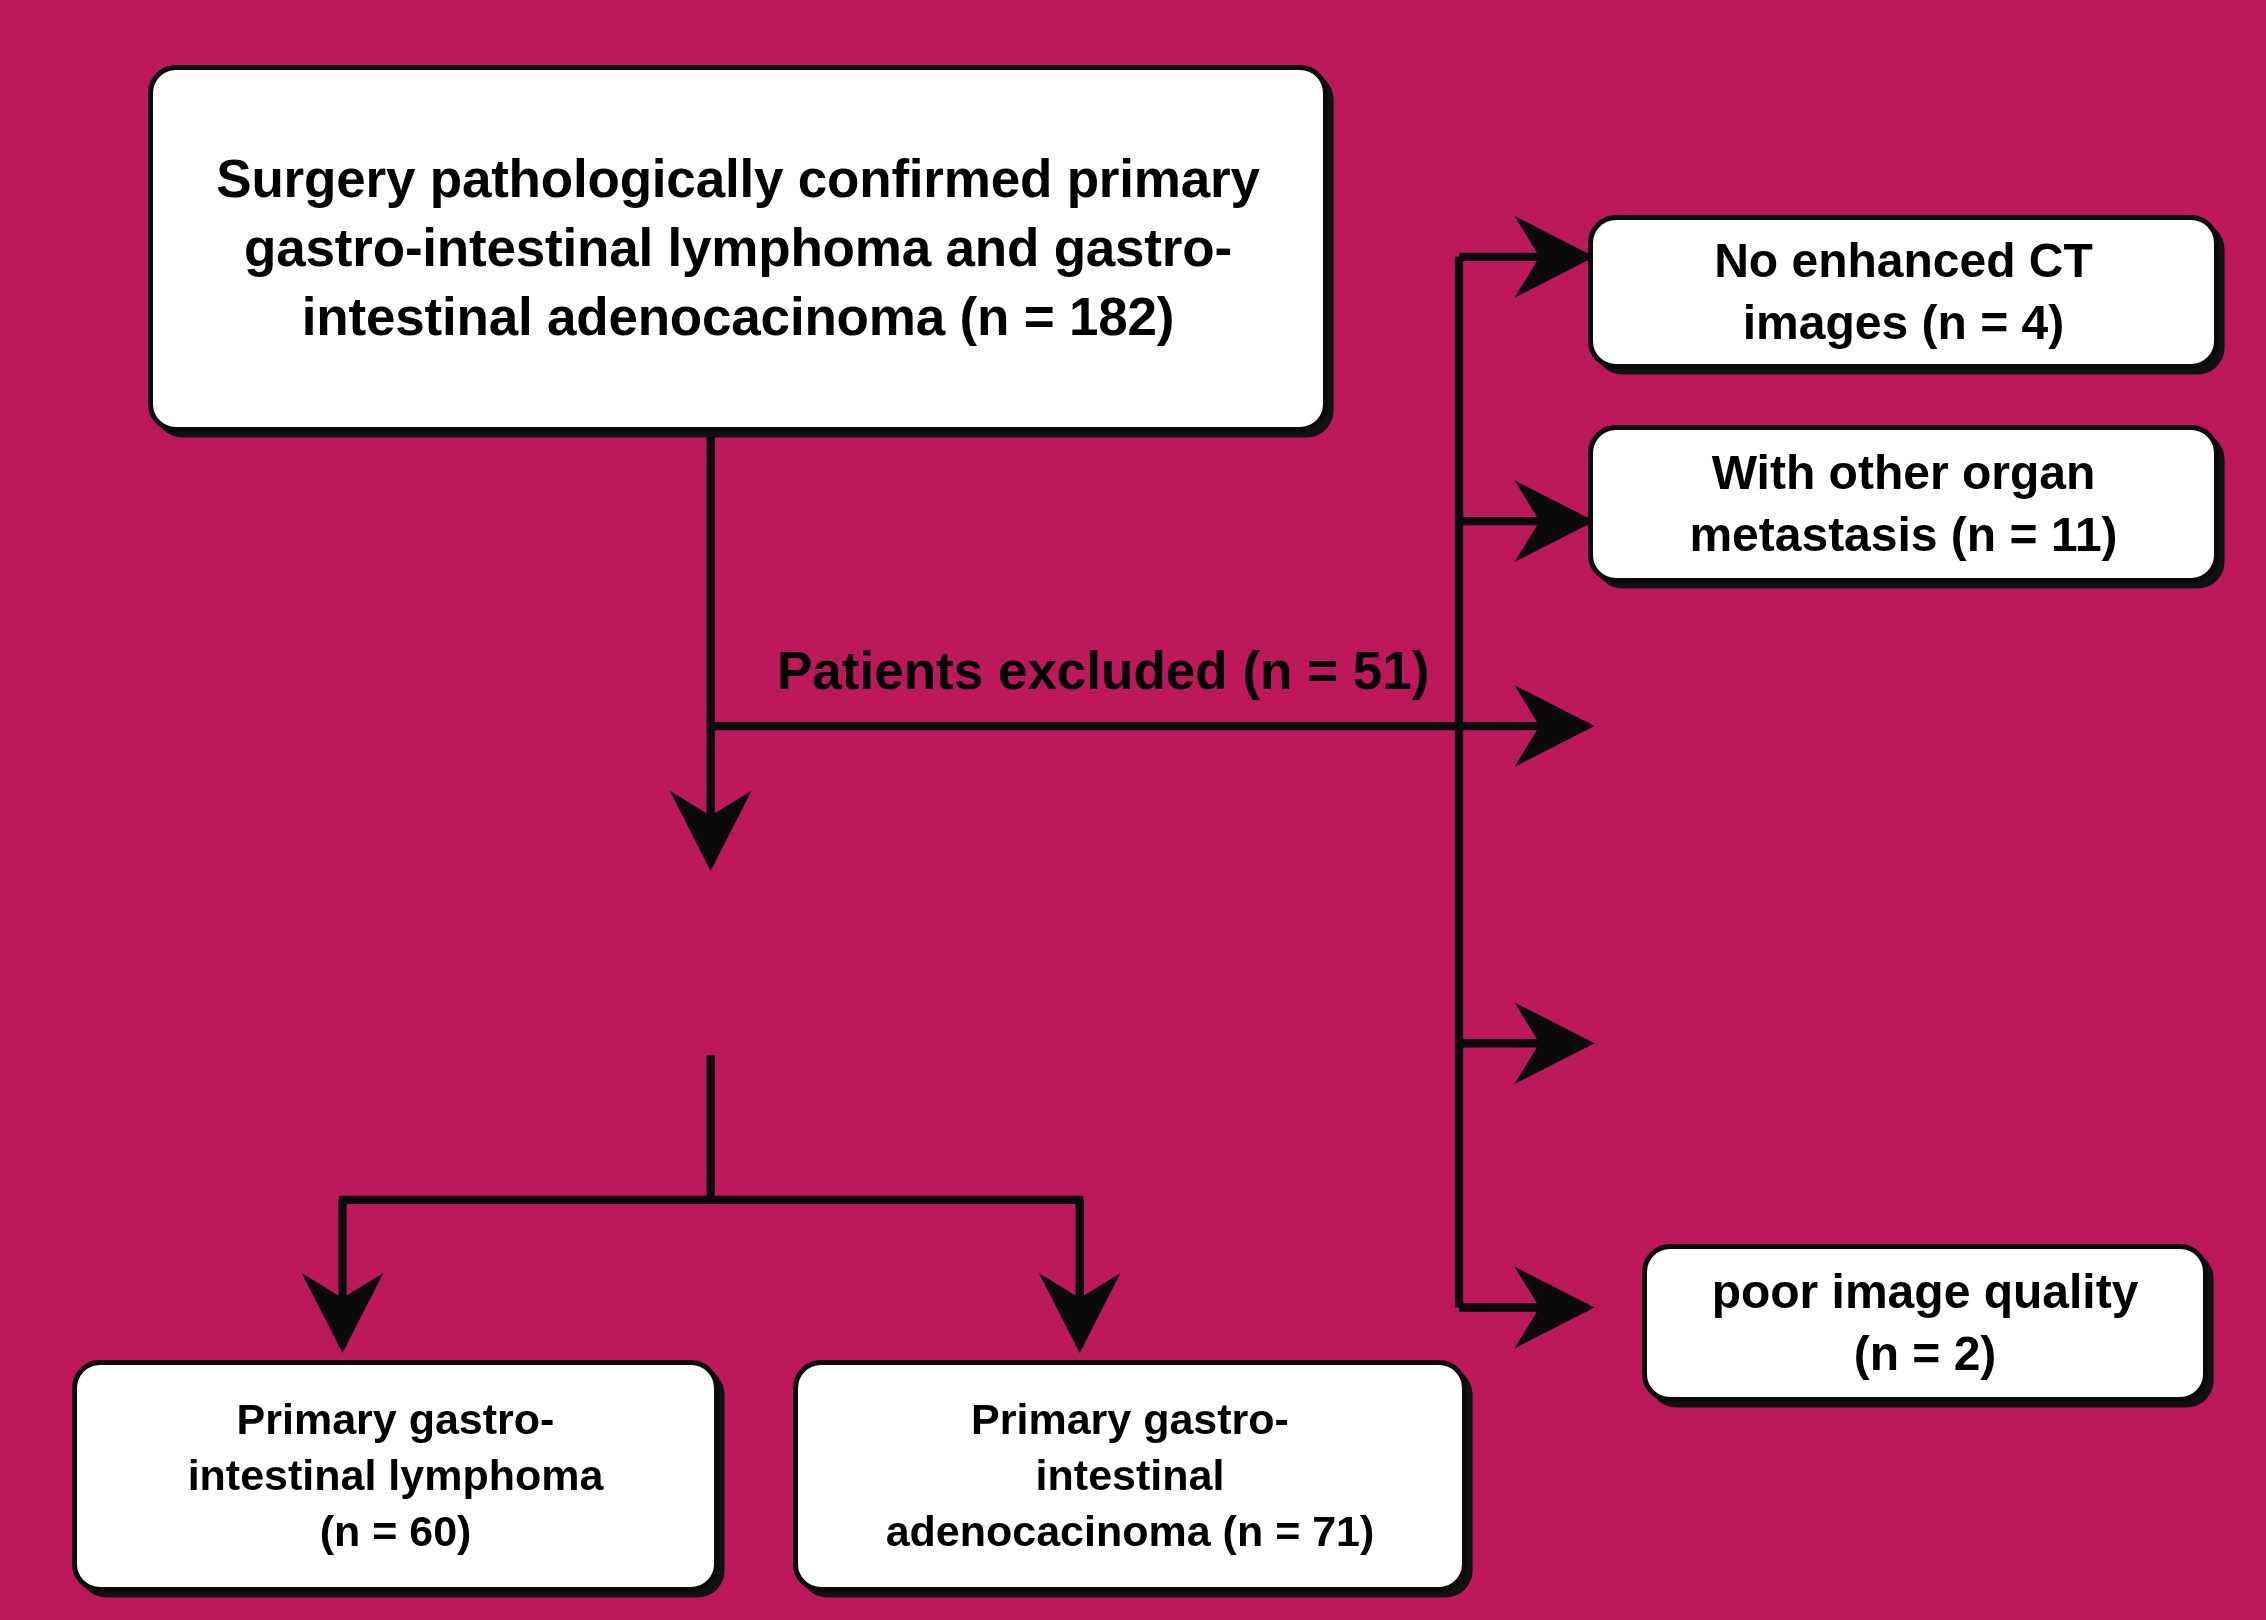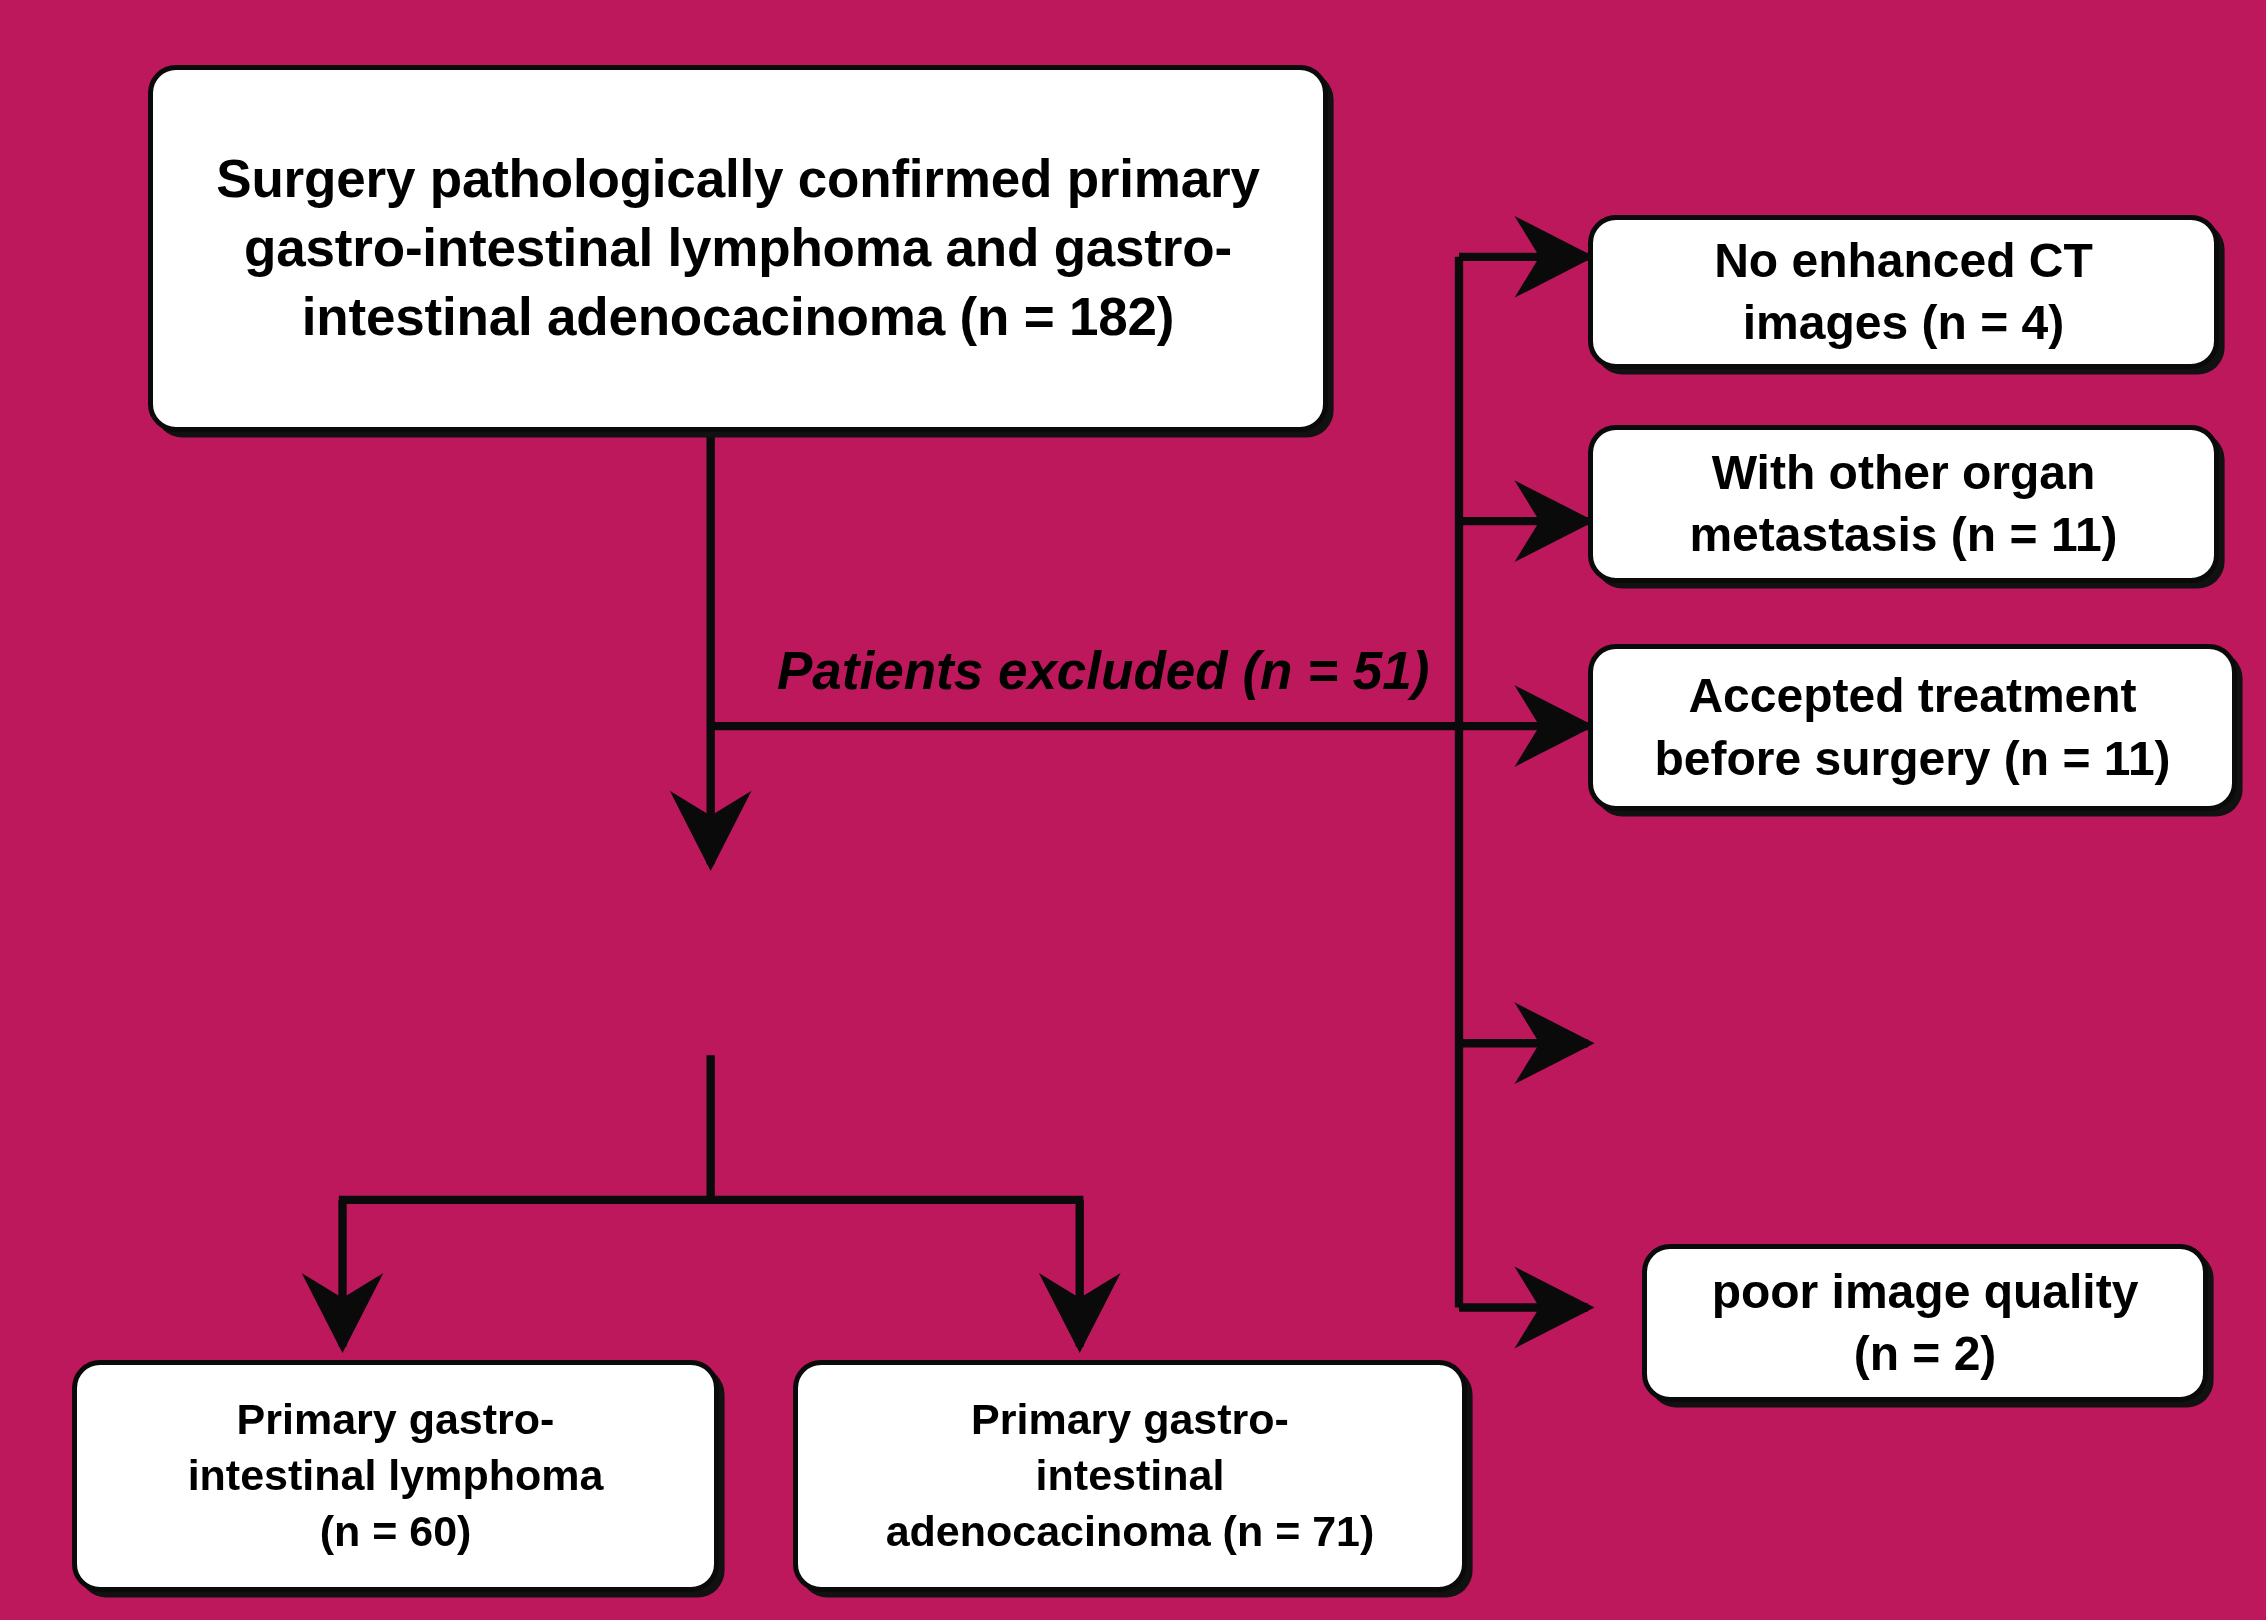--- a/index.html
+++ b/index.html
@@ -101,38 +101,36 @@
       <line x1="365" y1="1294" x2="1168" y2="1294" stroke="#0a0a0a" stroke-width="9"></line>
       <line x1="369" y1="1294" x2="369" y2="1452" stroke="#0a0a0a" stroke-width="9" marker-end="url(#arrowDown)"></line>
       <line x1="1164" y1="1294" x2="1164" y2="1452" stroke="#0a0a0a" stroke-width="9" marker-end="url(#arrowDown)"></line>
     </g>
   </svg>
 
   <div class="node node-top" style="left:148px; top:65px; width:1180px; height:367px;">Surgery pathologically confirmed primary
 gastro-intestinal  lymphoma and  gastro-
 intestinal adenocacinoma (n = 182)</div>
 
-  <div class="free-label" style="left:777px; top:640px;font-style:italic;">Patients excluded (n = 51)</div>
+  <div class="free-label" style="left:777px; top:640px;">Patients excluded (n = 51)</div>
 
 
   <div class="node node-bottom" style="left:72px; top:1360px; width:647px; height:232px;">Primary gastro-
 intestinal lymphoma
 (n = 60)</div>
 
   <div class="node node-bottom" style="left:793px; top:1360px; width:674px; height:232px;">Primary gastro-
 intestinal
 adenocacinoma (n = 71)</div>
 
   <div class="node node-right" style="left:1588px; top:215px; width:631px; height:154px;">No enhanced CT
 images (n = 4)</div>
 
   <div class="node node-right" style="left:1588px; top:425px; width:631px; height:158px;">With other organ
 metastasis (n = 11)</div>
 
-  <div class="node node-right" style="left:1588px; top:644px; width:649px; height:167px;">Accepted treatment
-before surgery (n = 11)</div>
 
 
   <div class="node node-right" style="left:1642px; top:1244px; width:566px; height:158px;">poor image quality
 (n = 2)</div>
 
 </div>
 
 
 </body></html>

